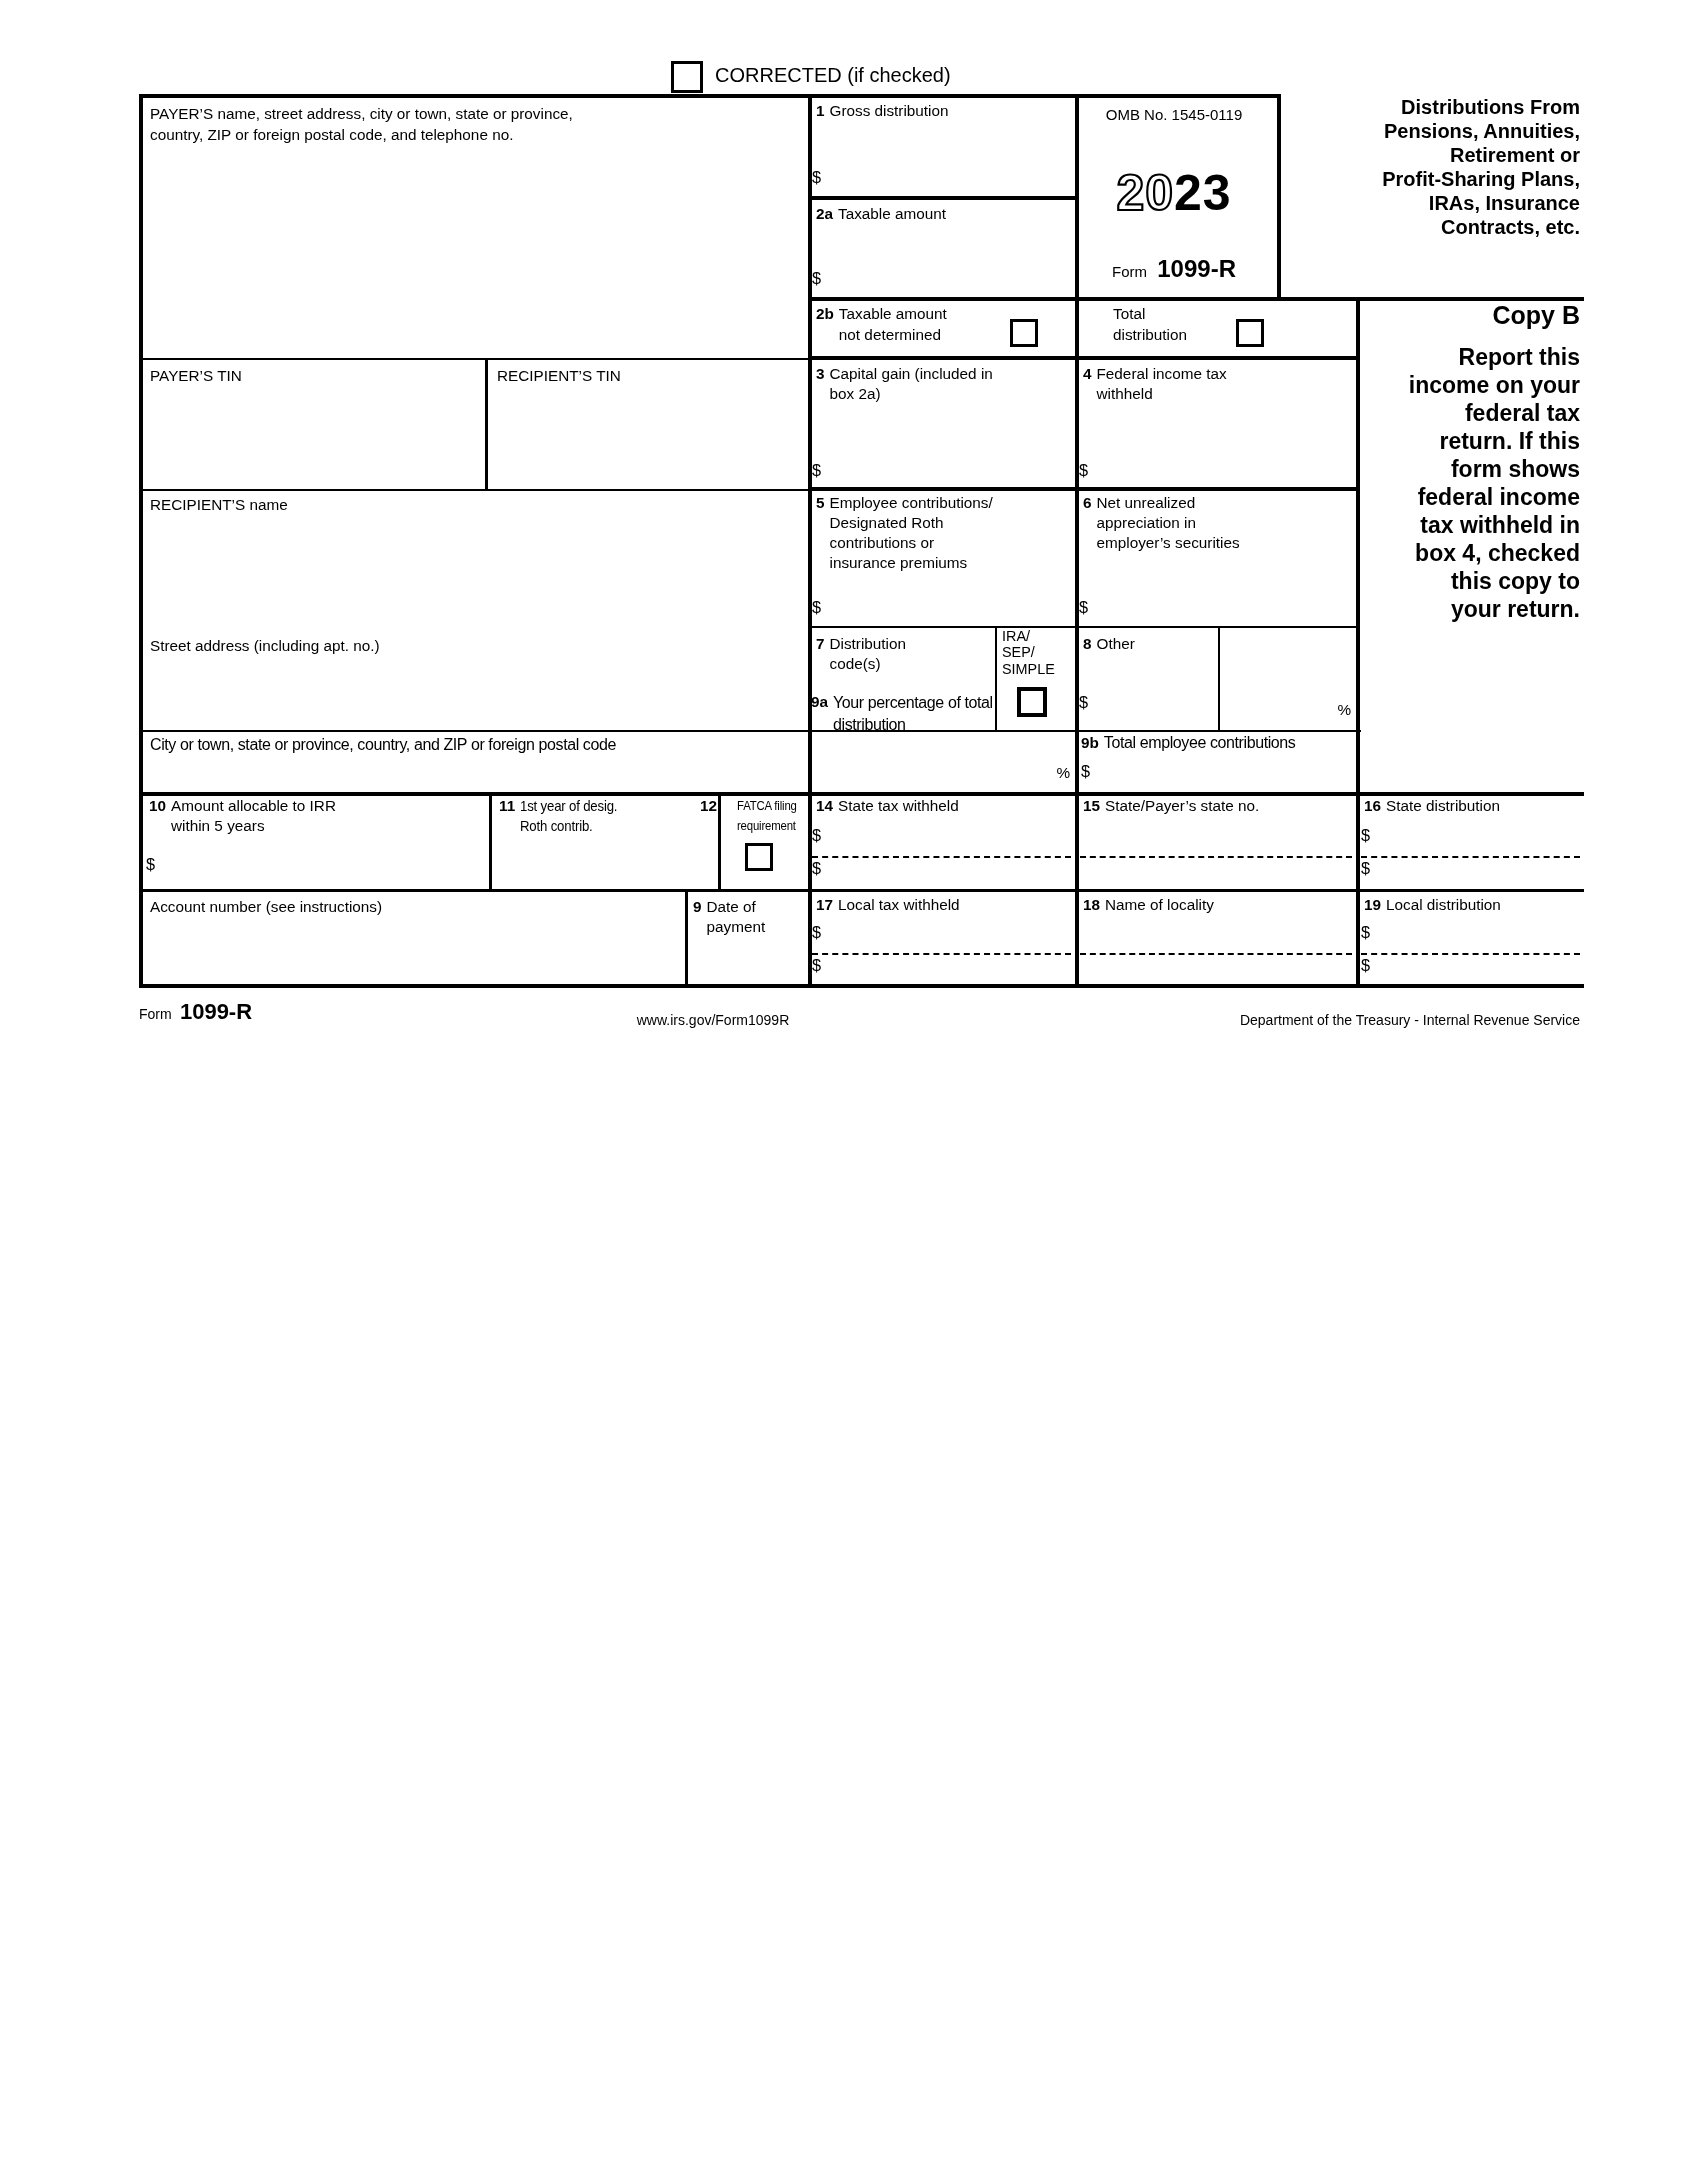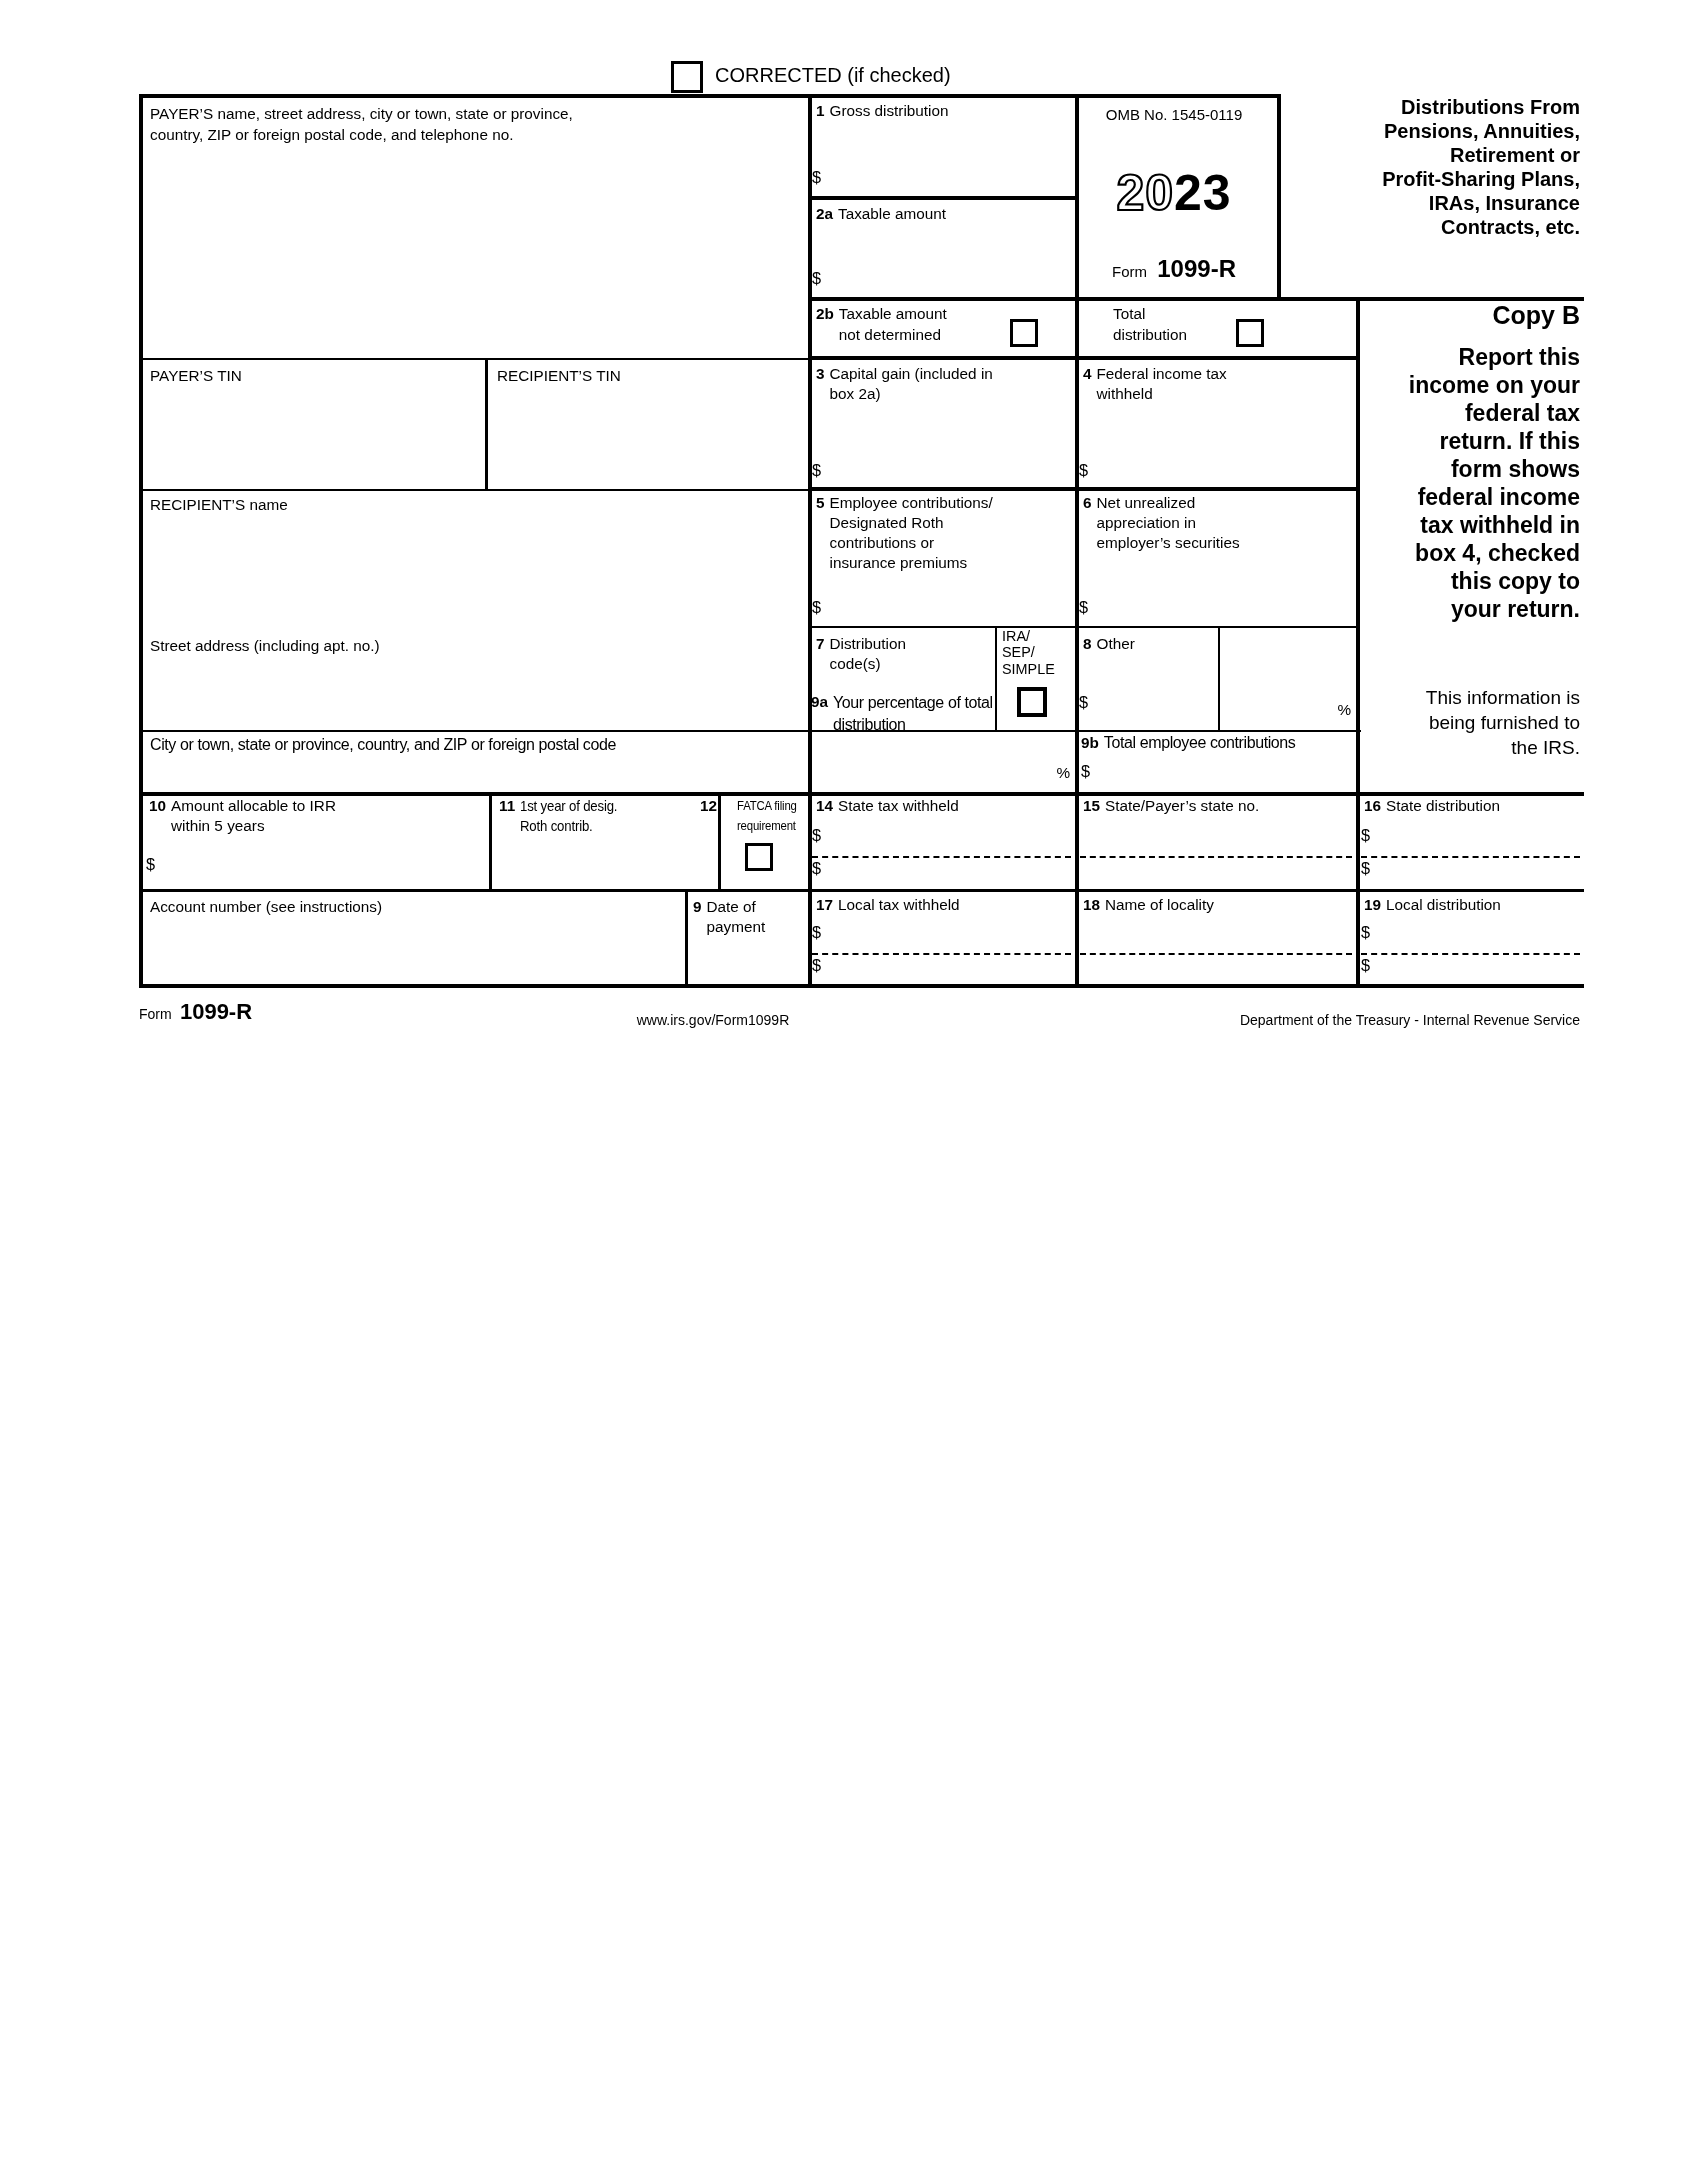--- a/index.html
+++ b/index.html
@@ -268,25 +268,20 @@
     <span class="ln">income on your</span>
     <span class="ln">federal tax</span>
     <span class="ln">return. If this</span>
     <span class="ln">form shows</span>
     <span class="ln">federal income</span>
     <span class="ln">tax withheld in</span>
     <span class="ln">box 4, checked</span>
     <span class="ln">this copy to</span>
     <span class="ln">your return.</span>
   </div>
-  <div class="copyb-p2">
-    <span class="ln">This information is</span>
-    <span class="ln">being furnished to</span>
-    <span class="ln">the IRS.</span>
-  </div>
 
   <div class="t" style="left:139px;top:1002px">
     <span style="font-size:14px">Form</span>
     <b style="font-size:22px;margin-left:4px">1099-R</b>
   </div>
   <div class="t" style="left:535px;top:1010px;width:356px;text-align:center;font-size:14px">www.irs.gov/Form1099R</div>
   <div class="t rt" style="left:1085px;top:1010px;width:495px;font-size:14px">Department of the Treasury - Internal Revenue Service</div>
 
 </div>
 

